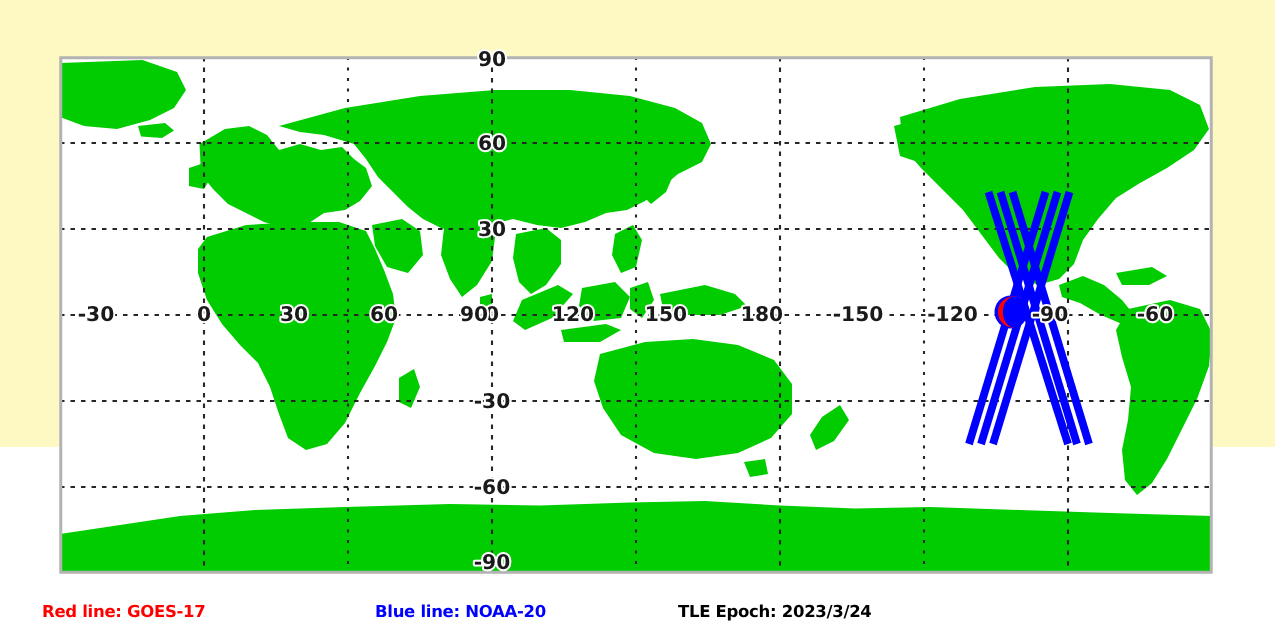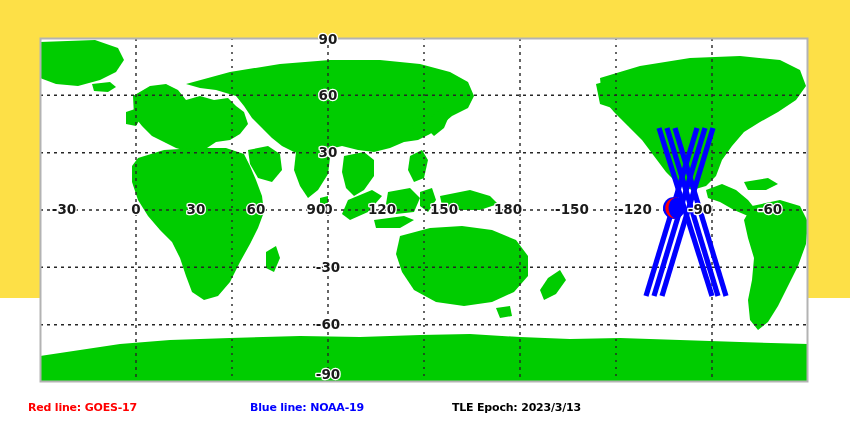--- a/index.html
+++ b/index.html
@@ -10,21 +10,21 @@
   body {
     width: 850px;
     height: 425px;
     overflow: hidden;
     font-family: "Liberation Sans", sans-serif;
   }
   #page {
     position: relative;
     width: 850px;
     height: 298px;
-    background: #fde047;
+    background: #fef9c3;
   }
   #map-wrap {
     position: absolute;
     left: 0;
     top: 0;
     width: 850px;
     height: 390px;
   }
   #map-svg {
     display: block;
@@ -216,17 +216,17 @@
         <text class="tick-label" x="635" y="214" text-anchor="middle">-120</text>
         <text class="tick-label" x="700" y="214" text-anchor="middle">-90</text>
         <text class="tick-label" x="770" y="214" text-anchor="middle">-60</text>
       </g>
 
     </svg>
   </div>
 
   <div id="footer">
     <div class="legend-item" id="legend-red">Red line: GOES-17</div>
-    <div class="legend-item" id="legend-blue">Blue line: NOAA-19</div>
-    <div class="legend-item" id="legend-epoch">TLE Epoch: 2023/3/13</div>
+    <div class="legend-item" id="legend-blue">Blue line: NOAA-20</div>
+    <div class="legend-item" id="legend-epoch">TLE Epoch: 2023/3/24</div>
   </div>
 
 </div>
 
 </body></html>

